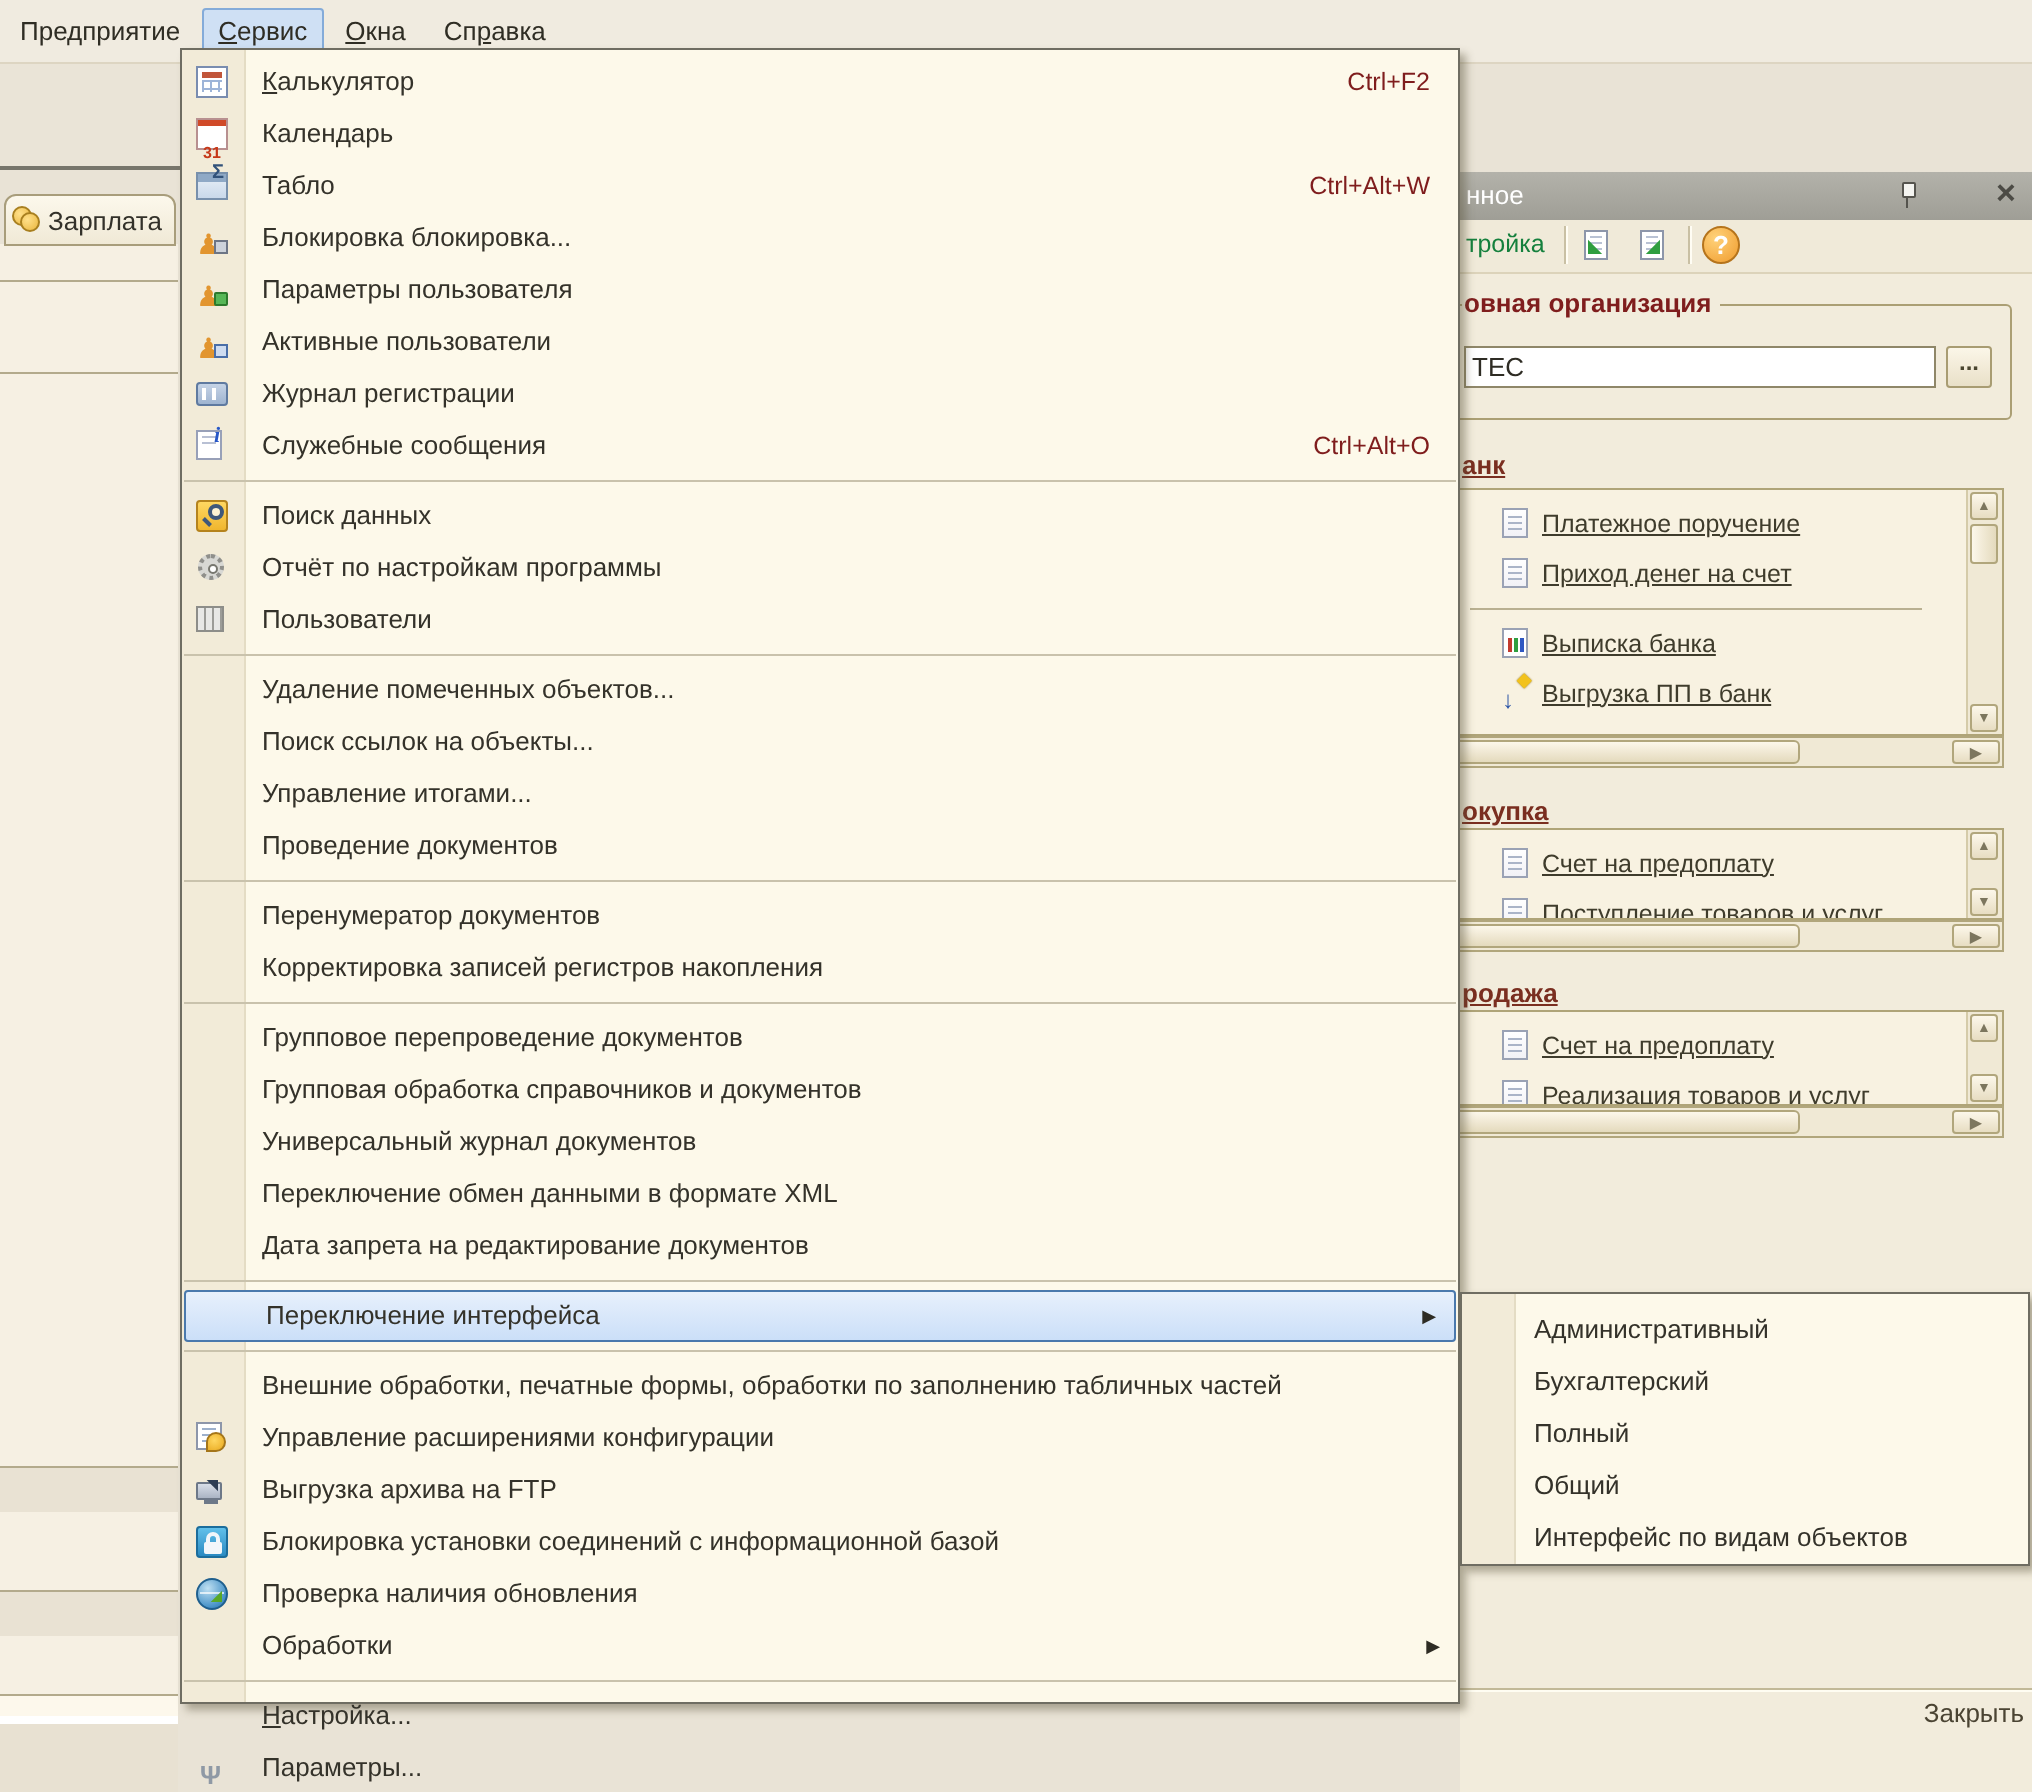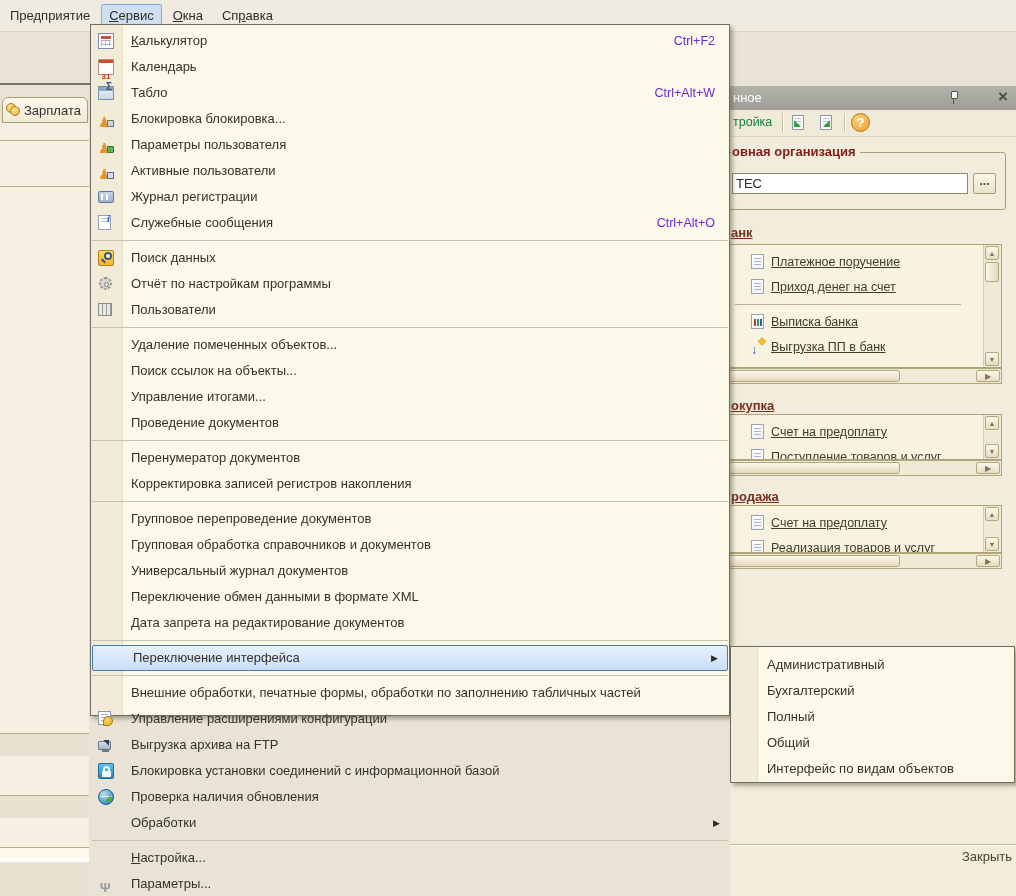--- a/index.html
+++ b/index.html
@@ -69,27 +69,27 @@
         border:1px solid #b1a67c;border-radius:2px;box-sizing:border-box}
   .hscroll{position:absolute;left:-12px;right:14px;height:16px;background:#f0e9d5;border:1px solid #b1a67c;box-sizing:border-box}
   .hthumb{position:absolute;left:1px;top:1px;bottom:1px;width:64%;background:linear-gradient(#fcf7ea,#e4dabd);
         border:1px solid #b1a67c;border-radius:3px;box-sizing:border-box}
   .hbtn{position:absolute;right:1px;top:1px;bottom:1px;width:24px;background:linear-gradient(#fcf7ea,#e7ddc2);
         border:1px solid #b1a67c;border-radius:2px;font-size:8px;color:#7c765e;text-align:center;line-height:11px;box-sizing:border-box}
   .bottom-sep{position:absolute;left:0;right:0;top:758px;height:1px;background:#c2b998;box-shadow:0 1px 0 #fffdf2}
   .close-label{position:absolute;right:4px;top:763px;font-size:13px;color:#4b4433}
 
   
-  .main-menu{position:absolute;left:90px;top:24px;width:640px;height:692px;background:#fdf9ea;
+  .main-menu{position:absolute;left:90px;top:24px;width:640px;height:828px;background:#fdf9ea;
         border:1px solid #6f6d62;box-shadow:3px 3px 4px rgba(90,85,60,.45);z-index:20;padding-top:3px;box-sizing:border-box}
   .menu-strip{position:absolute;left:0;top:0;bottom:0;width:31px;background:#f2ebd8;border-right:1px solid #e4dcc4}
   .mrow{position:relative;height:26px;line-height:26px;font-size:13px;color:#34322a;padding-left:40px;box-sizing:border-box;white-space:nowrap}
   .mrow.selected{background:linear-gradient(#e7f0fc,#cbdff8);border:1px solid #4a79ad;border-radius:2px;margin:0 1px;line-height:24px}
   .micon{position:absolute;left:7px;top:5px;width:16px;height:16px;display:block}
-  .mshortcut{position:absolute;right:14px;top:0;color:#6d28d9;font-size:12.5px}
+  .mshortcut{position:absolute;right:14px;top:0;color:#7f1d1d;font-size:12.5px}
   .marrow{position:absolute;right:9px;top:0;font-size:9px;color:#2e2c24}
   .msep{height:9px;position:relative}
   .msep::after{content:"";position:absolute;left:1px;right:1px;top:4px;height:1px;background:#c9c2ac}
 
   
   .submenu{position:absolute;left:730px;top:646px;width:285px;height:137px;background:#fdf9ea;
         border:1px solid #6f6d62;box-shadow:3px 3px 4px rgba(90,85,60,.45);z-index:30;padding-top:5px;box-sizing:border-box}
   .submenu .menu-strip{width:26px}
   .srow{position:relative;height:26px;line-height:26px;font-size:13px;color:#34322a;padding-left:36px;white-space:nowrap}
 

